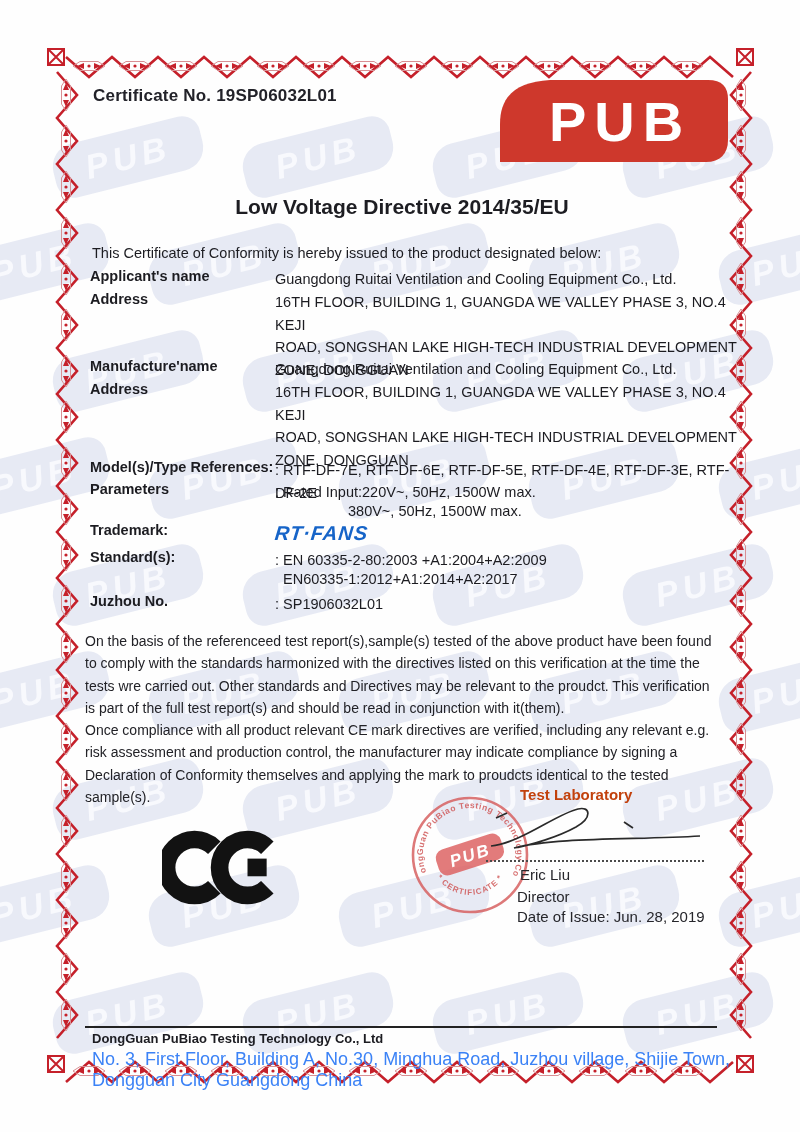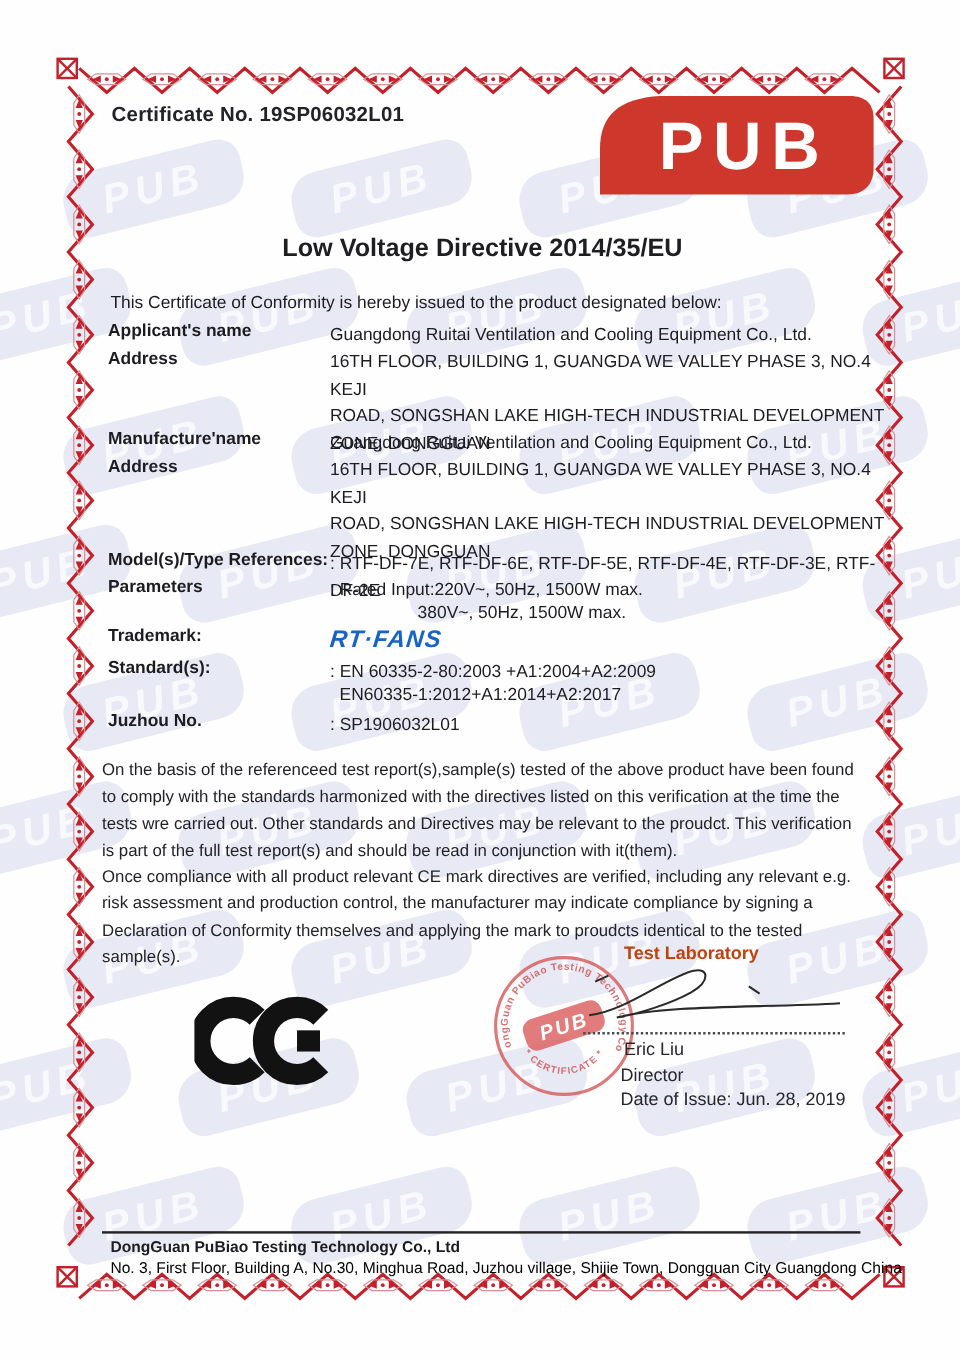--- a/index.html
+++ b/index.html
@@ -28,21 +28,21 @@
   .sig-name{left:520px;top:866px;font-size:15px;}
   .sig-role{left:517px;top:888px;font-size:15px;text-align:right;}
   .sig-date{left:517px;top:908px;font-size:15px;}
   .sig-line{left:486px;top:860px;width:218px;border-bottom:2px dotted #4a4a4a;height:0;}
   .stamp{left:408px;top:793px;width:124px;height:124px;opacity:.82;}
   .stamp .ring-txt{font-size:8.5px;letter-spacing:.6px;fill:#cf5353;font-weight:bold;}
   .stamp .ring-txt-b{font-size:8px;letter-spacing:1px;fill:#cf5353;font-weight:bold;}
   .stamp .ctr{font-weight:bold;font-style:italic;font-size:17px;letter-spacing:2px;fill:#ffffff;}
   .foot-line{left:85px;top:1026px;width:632px;border-top:2px solid #222;height:0;}
   .foot-co{left:92px;top:1031px;font-size:13px;font-weight:bold;color:#1c1c21;}
-  .foot-ad{left:92px;top:1049px;font-size:13px;color:#000000;}
+  .foot-ad{left:92px;top:1049px;font-size:18px;color:#3b82f6;}
   .ornHex{fill:none;stroke:#d89094;stroke-width:1;}
   .ornArr{fill:#c5202a;}
   .zig{fill:none;stroke:#c5202a;stroke-width:2.6;stroke-linejoin:miter;}
   .cnr{fill:none;stroke:#c5202a;stroke-width:2;}
 </style>
 </head>
 <body>
 
 <div class="page">
 

